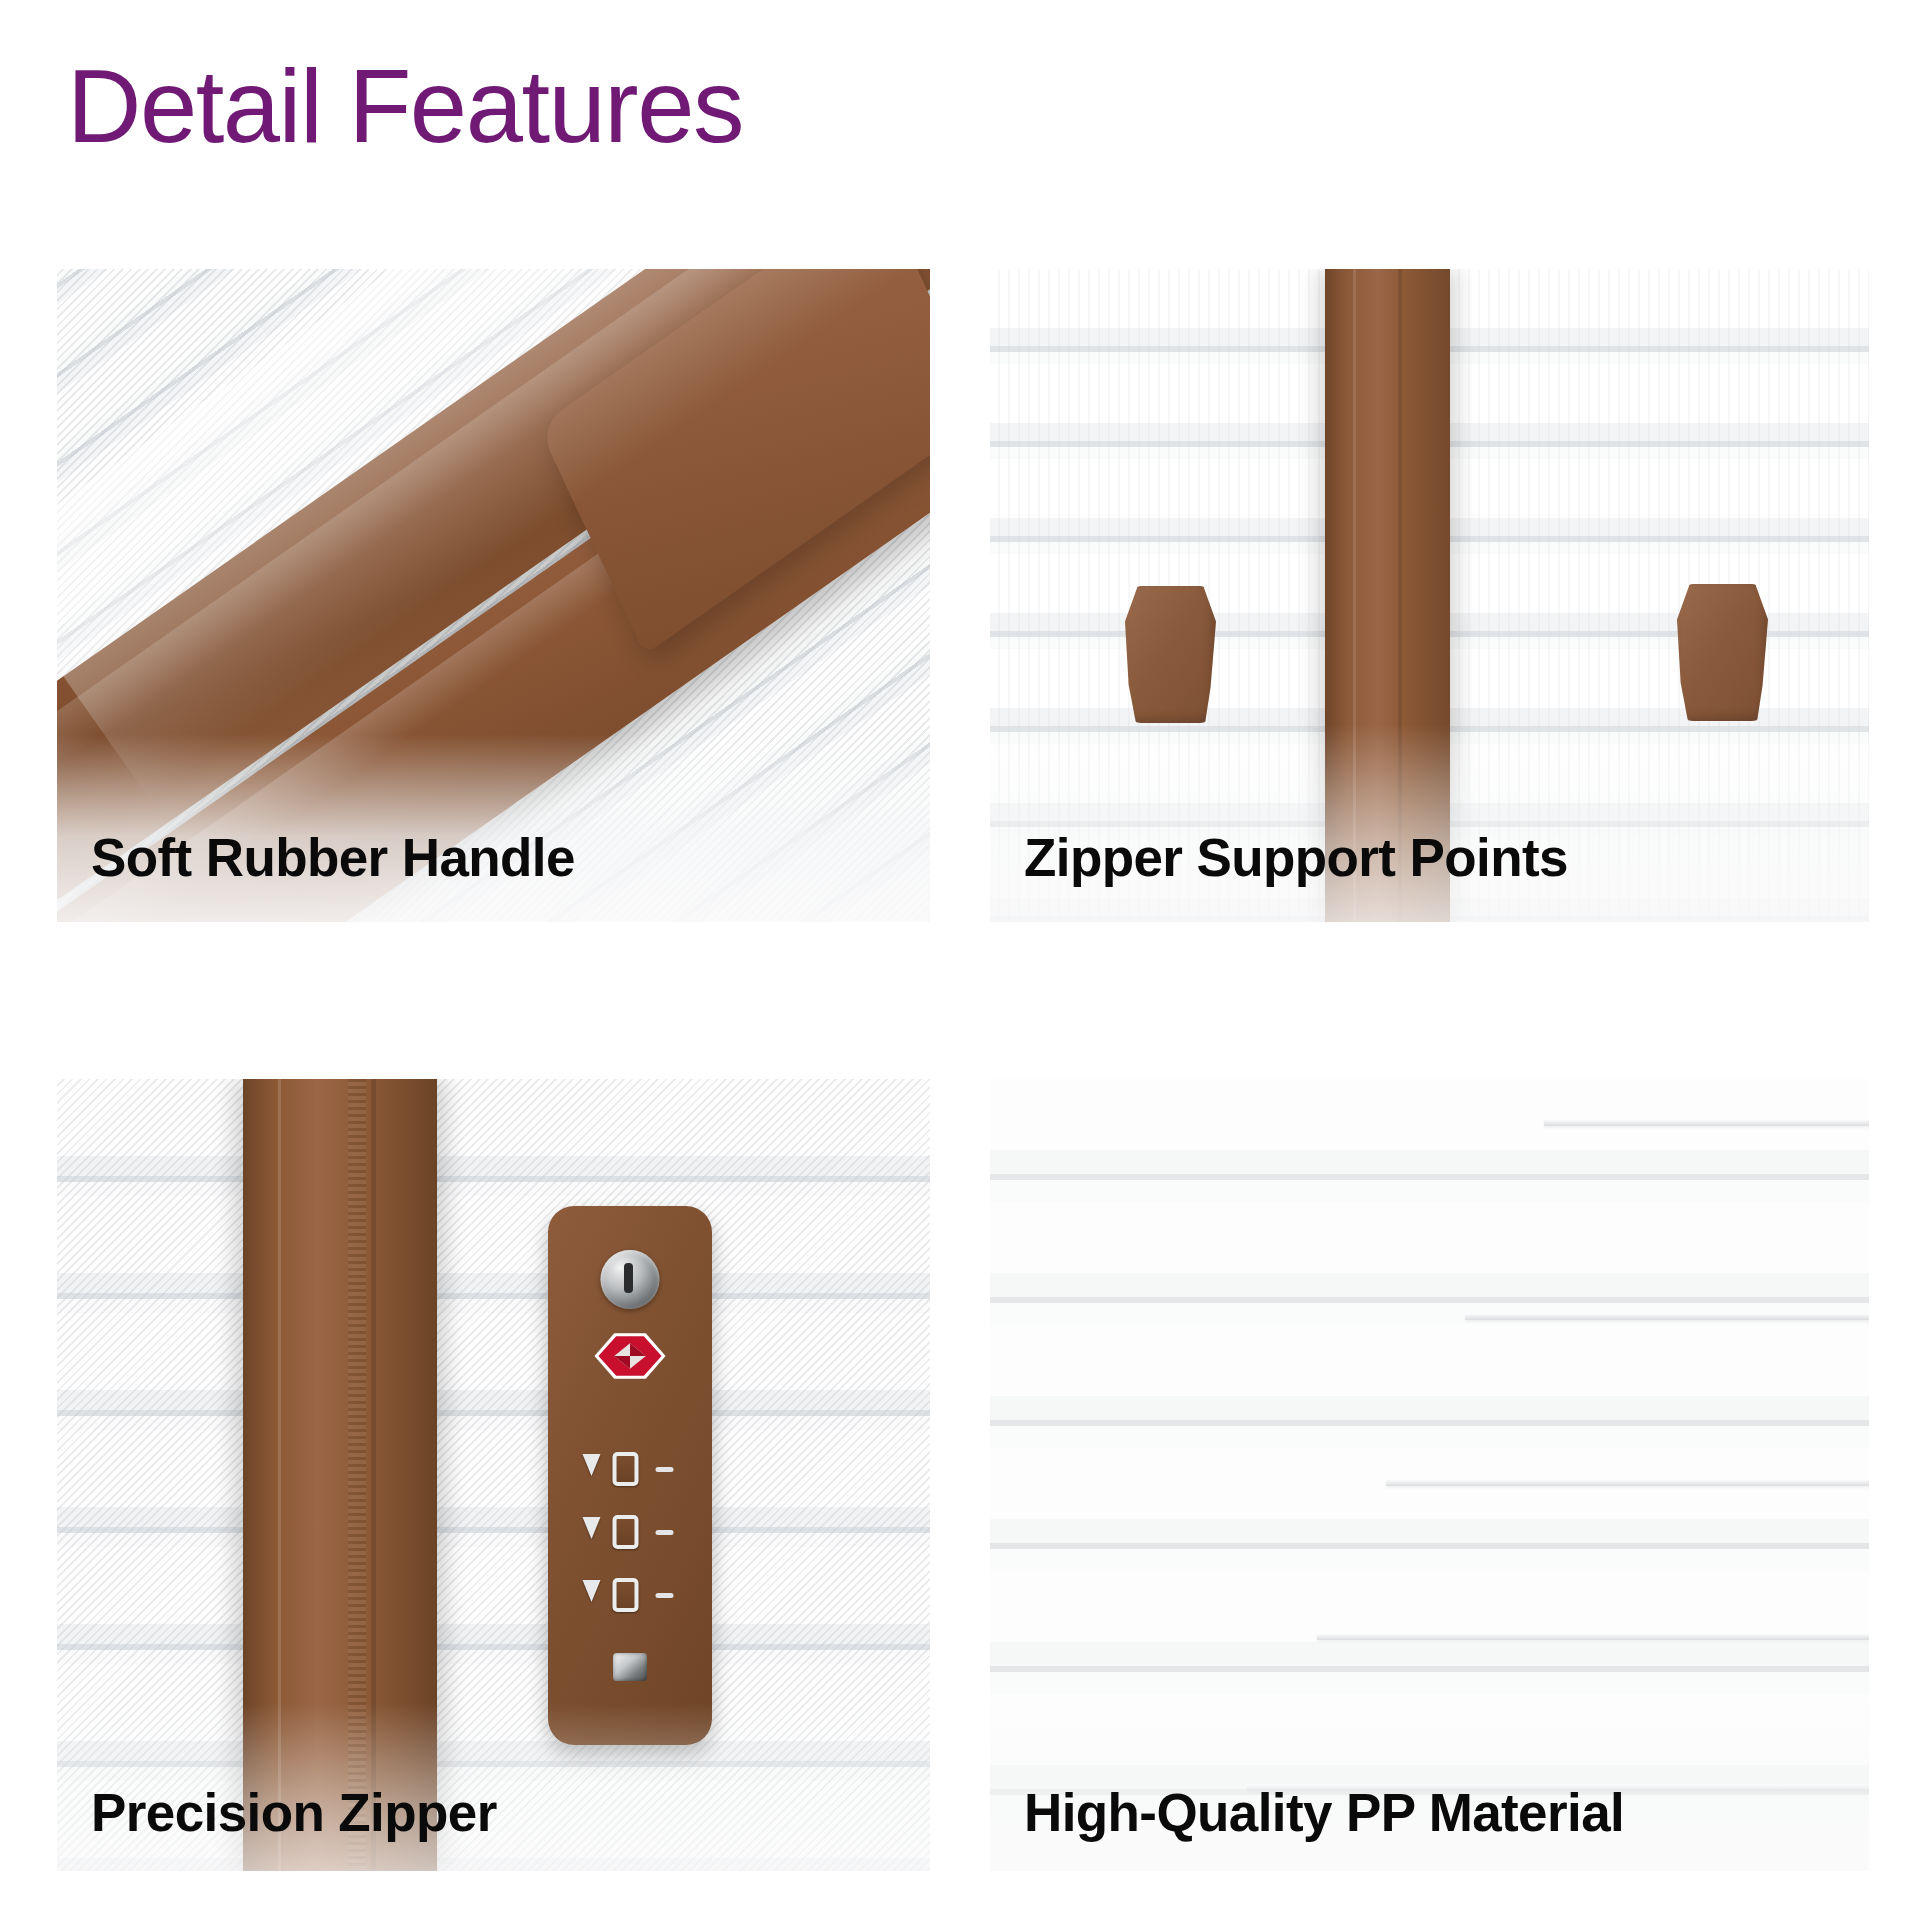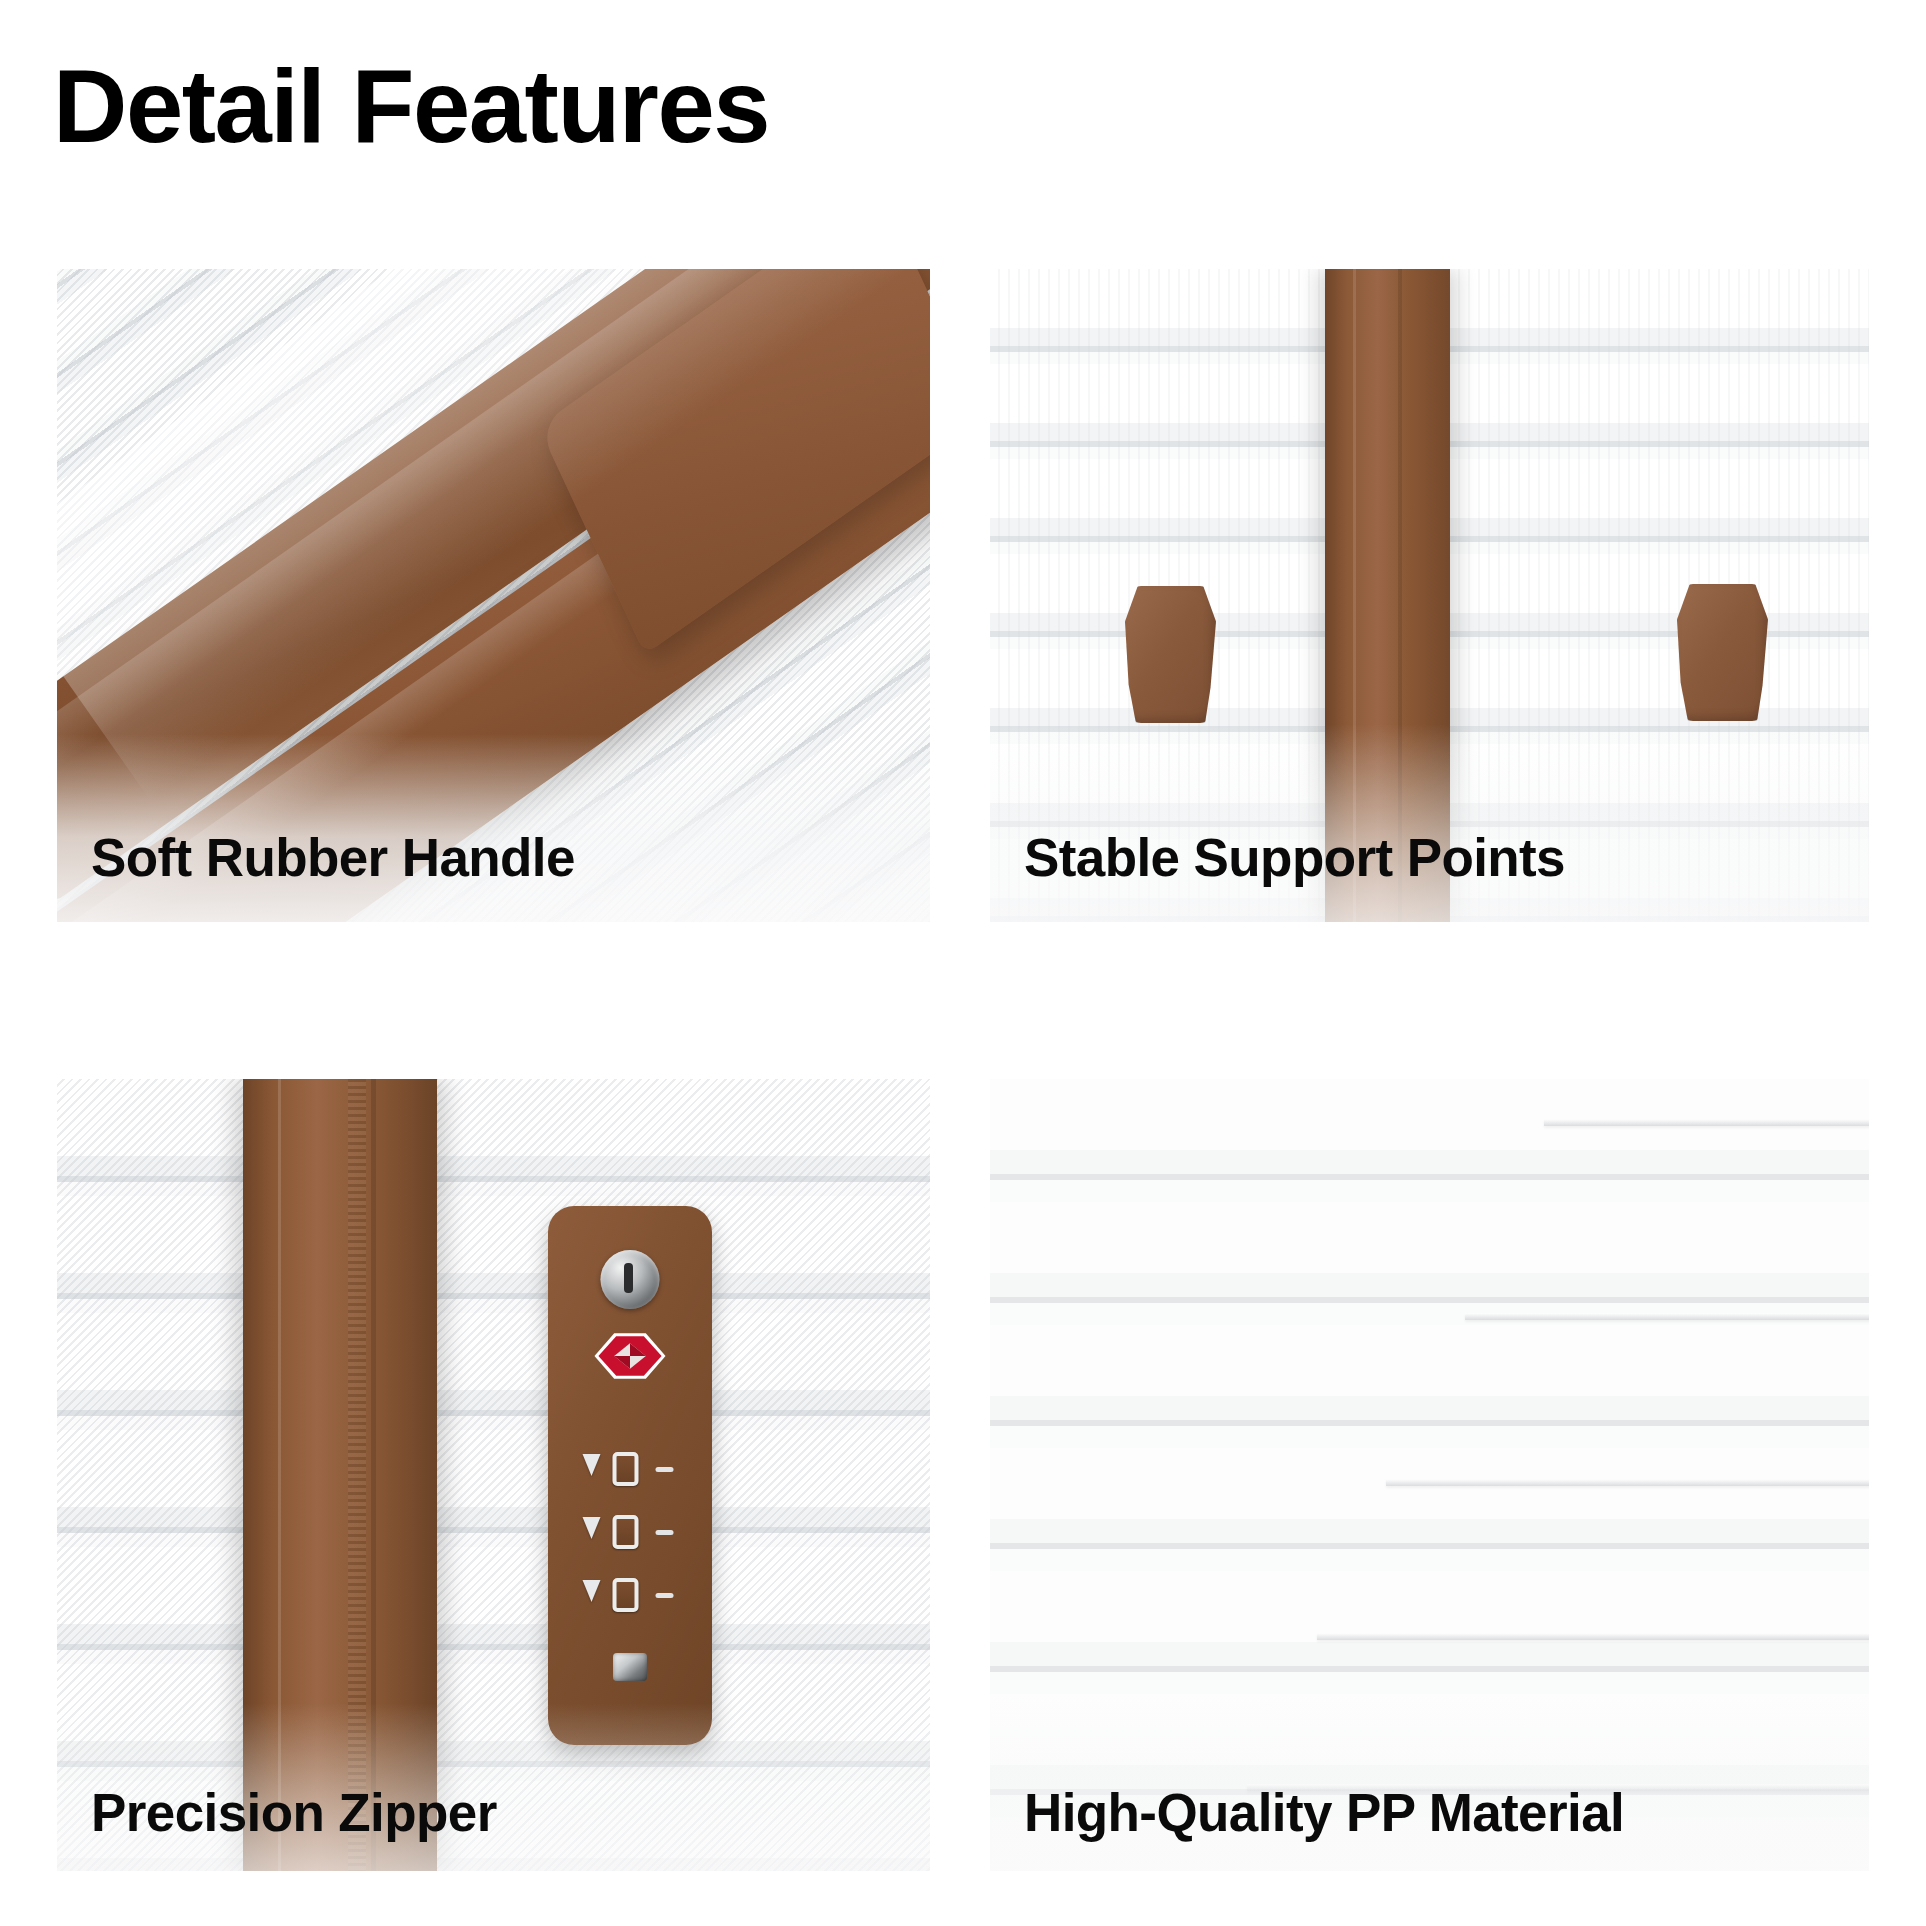--- a/index.html
+++ b/index.html
@@ -7,25 +7,25 @@
   body {
     background:#ffffff;
     font-family:"Liberation Sans", sans-serif;
     position:relative;
     overflow:hidden;
   }
 
   
   #page-title {
     position:absolute;
-    left:53px; top:46px;
+    left:67px; top:46px;
     font-size:103px;
-    font-weight:700;
+    font-weight:400;
     letter-spacing:-1.5px;
-    color:#000000;
+    color:#701a75;
     line-height:1.18;
     white-space:nowrap;
   }
 
   
   .panel {
     position:absolute;
     overflow:hidden;
     background:#eab308;
   }
@@ -326,21 +326,21 @@
   <div id="p1-caption-scrim"></div>
   <div class="panel-caption">Soft Rubber Handle</div>
 </div>
 
 <div class="panel" id="panel-2">
   <div id="p2-shell"></div>
   <div id="p2-strip"></div>
   <div class="p2-foot" id="p2-foot-left"></div>
   <div class="p2-foot" id="p2-foot-right"></div>
   <div id="p2-caption-scrim"></div>
-  <div class="panel-caption">Stable Support Points</div>
+  <div class="panel-caption">Zipper Support Points</div>
 </div>
 
 <div class="panel" id="panel-3">
   <div id="p3-shell"></div>
   <div id="p3-strip">
     <div id="p3-strip-teeth"></div>
   </div>
 
   <div id="p3-lock">
     <div id="p3-lock-keyhole"></div>

